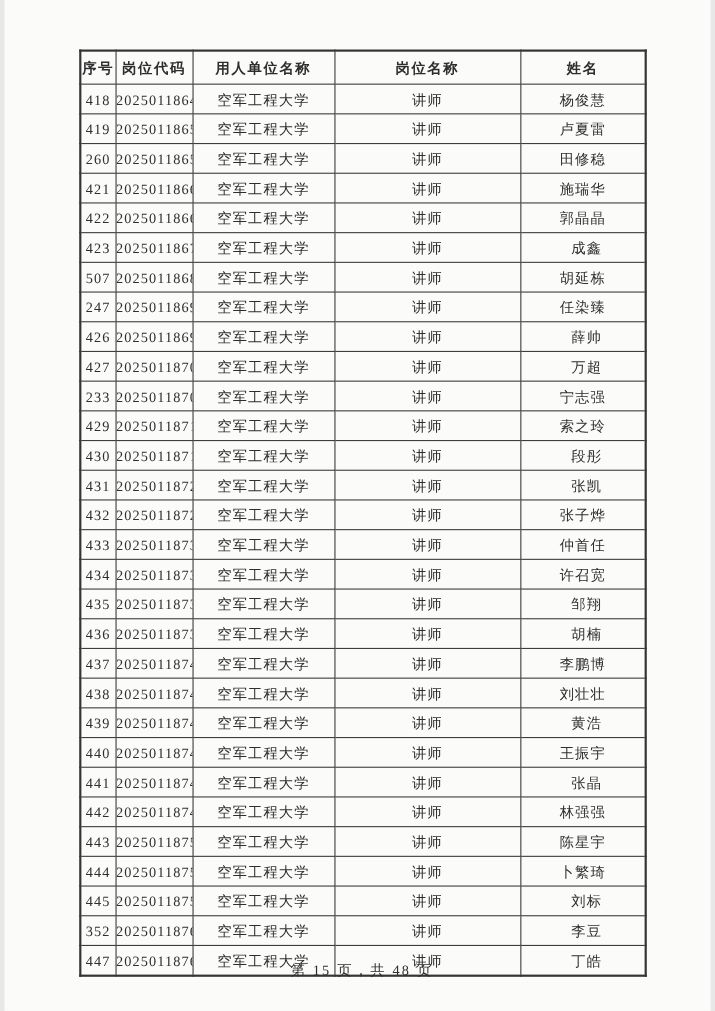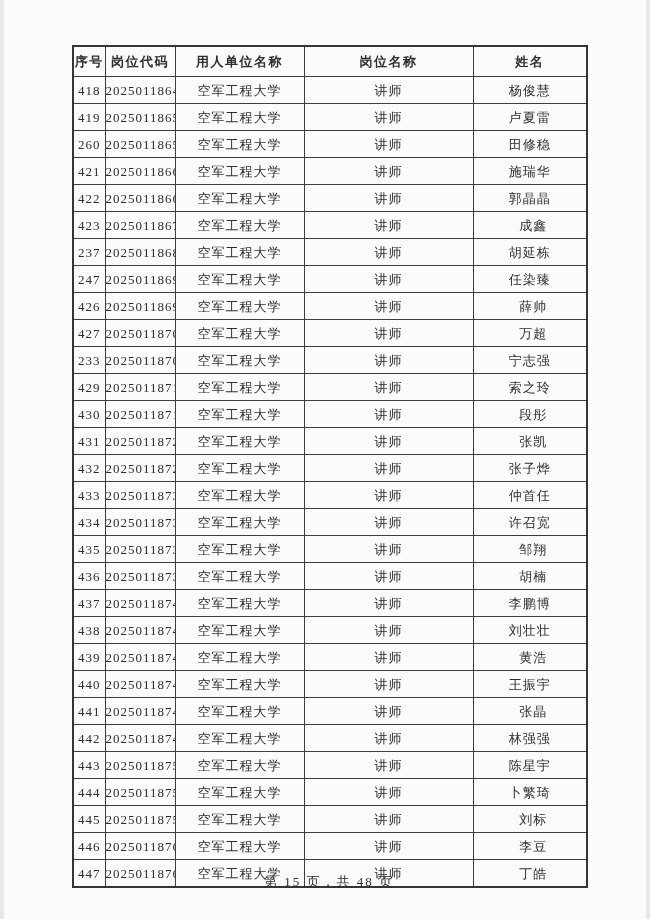--- a/index.html
+++ b/index.html
@@ -136,21 +136,21 @@
           <td class="cell-name">郭晶晶</td>
         </tr>
         <tr>
           <td class="cell-xh">423</td>
           <td class="cell-code">2025011867</td>
           <td class="cell-employer">空军工程大学</td>
           <td class="cell-position">讲师</td>
           <td class="cell-name sp2">成鑫</td>
         </tr>
         <tr>
-          <td class="cell-xh">237</td>
+          <td class="cell-xh">507</td>
           <td class="cell-code">2025011868</td>
           <td class="cell-employer">空军工程大学</td>
           <td class="cell-position">讲师</td>
           <td class="cell-name">胡延栋</td>
         </tr>
         <tr>
           <td class="cell-xh">247</td>
           <td class="cell-code">2025011869</td>
           <td class="cell-employer">空军工程大学</td>
           <td class="cell-position">讲师</td>
@@ -290,21 +290,21 @@
           <td class="cell-name">卜繁琦</td>
         </tr>
         <tr>
           <td class="cell-xh">445</td>
           <td class="cell-code">2025011875</td>
           <td class="cell-employer">空军工程大学</td>
           <td class="cell-position">讲师</td>
           <td class="cell-name sp2">刘标</td>
         </tr>
         <tr>
-          <td class="cell-xh">446</td>
+          <td class="cell-xh">352</td>
           <td class="cell-code">2025011876</td>
           <td class="cell-employer">空军工程大学</td>
           <td class="cell-position">讲师</td>
           <td class="cell-name sp2">李豆</td>
         </tr>
         <tr>
           <td class="cell-xh">447</td>
           <td class="cell-code">2025011876</td>
           <td class="cell-employer">空军工程大学</td>
           <td class="cell-position">讲师</td>

